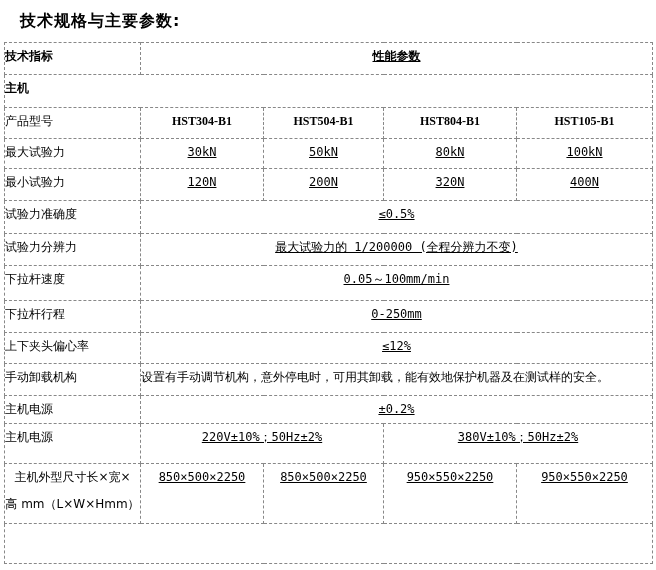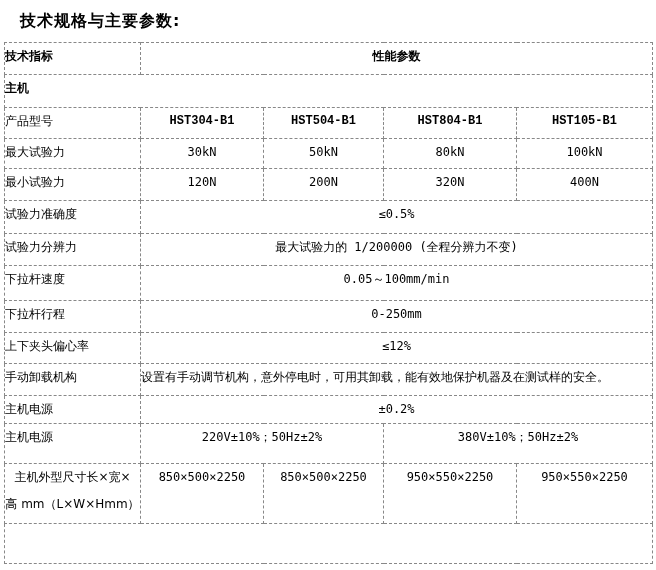--- a/index.html
+++ b/index.html
@@ -35,25 +35,26 @@
     overflow: hidden;
   }
   td.lbl {
     text-align: left;
     padding-left: 9px;
     white-space: pre-line;
   }
   td.val {
     text-align: center;
     font-family: "DejaVu Sans Mono", monospace;
+    text-decoration: underline;
   }
   td.bold-hd { font-weight: bold; font-size: 13px; }
   td.model {
     text-align: center;
-    font-family: Liberation Mono, monospace;
+    font-family: Liberation Serif, serif;
     font-weight: bold;
     font-size: 13px;
   }
   td.val-left {
     text-align: left;
     padding-left: 6px;
     white-space: nowrap;
     font-family: "DejaVu Sans", sans-serif;
   }
   td.dim-lbl { line-height: 33px; text-align: center; }

